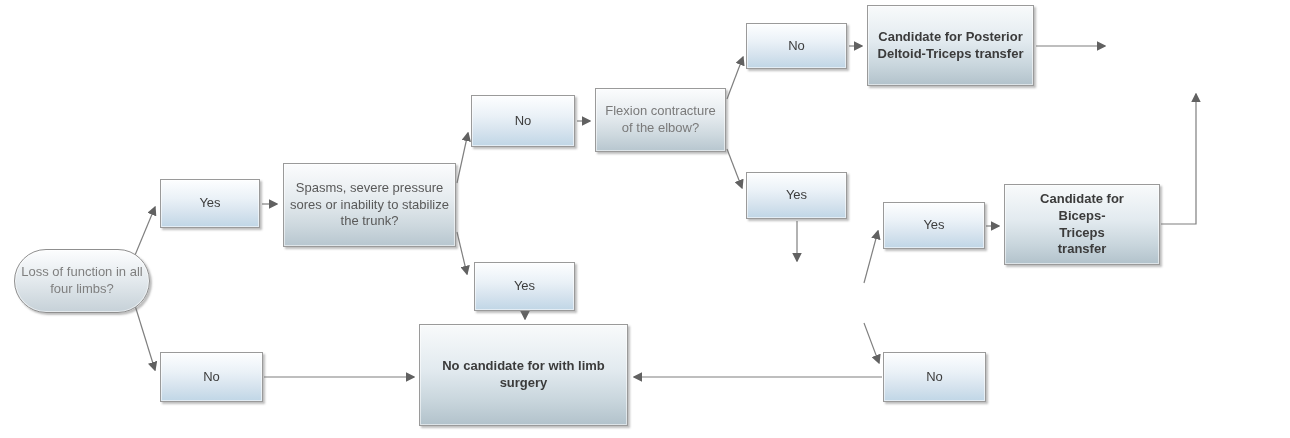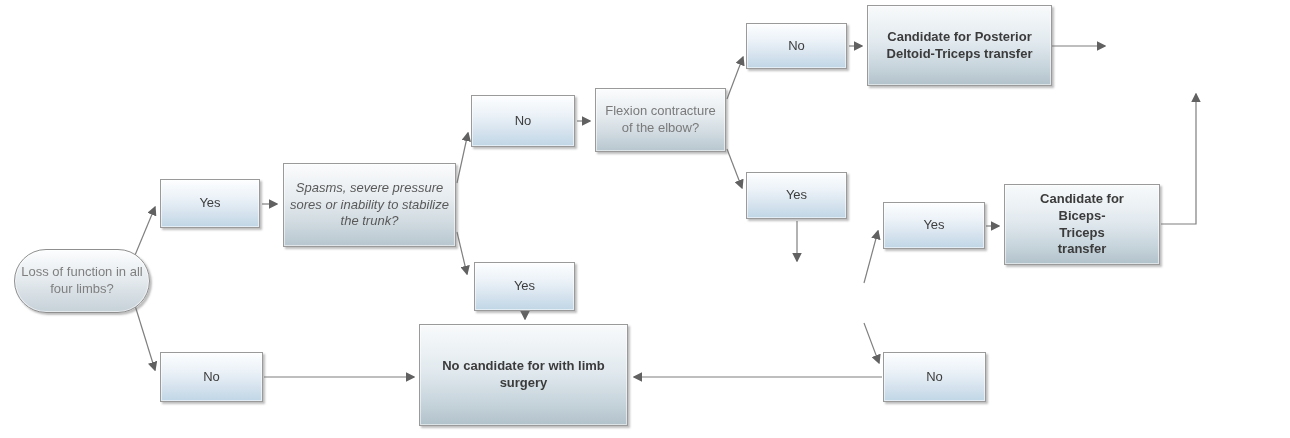--- a/index.html
+++ b/index.html
@@ -29,40 +29,40 @@
     color:#3d3d3d;
     background:linear-gradient(180deg,#fdfeff 0%,#eaf1f7 40%,#d6e3ee 70%,#c0d6e6 100%);
     box-shadow:2px 2px 2px rgba(110,110,110,0.45), inset 0 0 0 1px rgba(255,255,255,0.55);
     padding:2px 4px;
   }
   .node.question{
     background:linear-gradient(180deg,#fbfcfd 0%,#e4eaee 45%,#cdd8de 75%,#b7c6cf 100%);
     color:#7a7a7a;
     justify-content:flex-end;
   }
-  .node.question.darker{ color:#595959;font-style:italic; }
+  .node.question.darker{ color:#595959; }
   .node.result{
     background:linear-gradient(180deg,#f8fafb 0%,#e2eaef 45%,#c9d6dd 75%,#b2c2cb 100%);
     color:#3b3b3b;
     font-weight:bold;
   }
   .node.stadium{
     border-radius:32px;
     background:linear-gradient(180deg,#fcfdfe 0%,#e3e9ed 50%,#c6d1d8 100%);
     color:#7f7f7f;
     border-color:#8f8f8f;
   }
   
   #n-start      {left:14px;   top:249px; width:136px; height:64px;}
   #n-yes-top    {left:160px; top:179px; width:100px; height:49px;}
   #n-spasms     {left:283px; top:163px; width:173px; height:84px;}
   #n-no-top     {left:471px; top:95px;  width:104px; height:52px;}
   #n-flexion    {left:595px; top:88px;  width:131px; height:64px;}
   #n-no-ur     {left:746px; top:23px;  width:101px; height:46px;}
-  #n-posterior  {left:867px; top:5px;   width:185px; height:81px;}
+  #n-posterior  {left:867px; top:5px;   width:167px; height:81px;}
   #n-proceed    {left:1110px;top:5px;   width:168px; height:83px;}
   #n-yes-mr     {left:746px; top:172px; width:101px; height:47px;}
   #n-brach      {left:731px; top:266px; width:132px; height:65px;}
   #n-yes-fr     {left:883px; top:202px; width:102px; height:47px;}
   #n-biceps     {left:1004px;top:184px; width:156px; height:81px; padding:2px 32px;}
   #n-yes-mid    {left:474px; top:262px; width:101px; height:49px;}
   #n-no-bl      {left:160px; top:352px; width:103px; height:50px;}
   #n-nocand     {left:419px; top:324px; width:209px; height:102px;}
   #n-no-br      {left:883px; top:352px; width:103px; height:50px;}
 </style>

